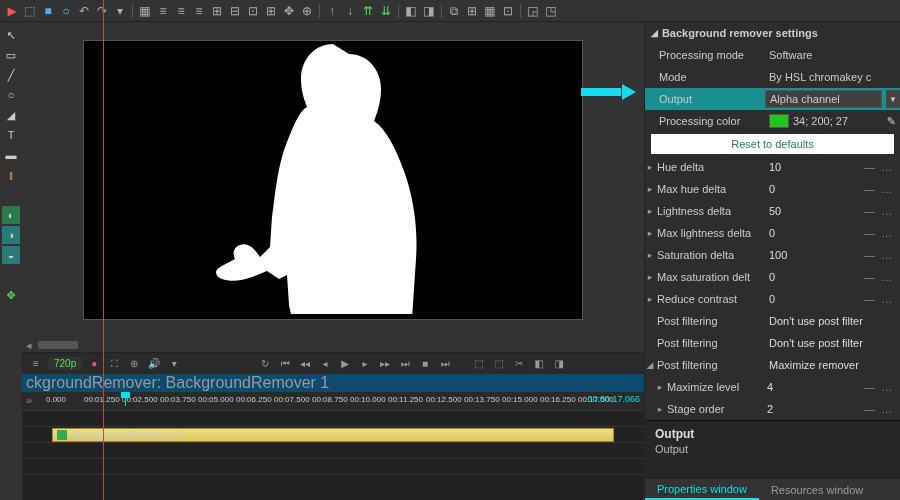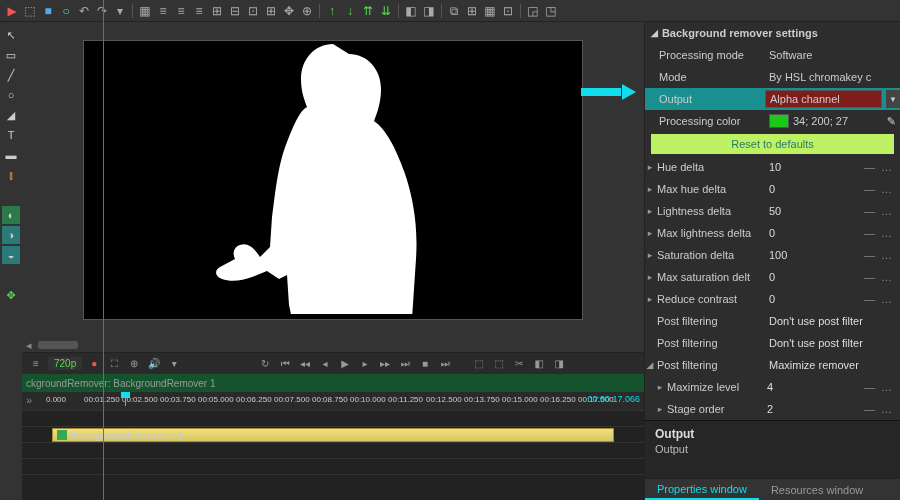--- a/index.html
+++ b/index.html
@@ -23,46 +23,46 @@
 .silhouette{position:absolute;left:50%;top:48%;transform:translate(-50%,-50%)}
 .arrow-callout{position:absolute;right:8px;top:62px;width:55px;height:16px;pointer-events:none}
 .arrow-callout::before{content:"";position:absolute;left:0;top:4px;width:40px;height:8px;background:#1de}
 .arrow-callout::after{content:"";position:absolute;right:0;top:0;border-left:14px solid #1de;border-top:8px solid transparent;border-bottom:8px solid transparent}
 .scroll-h{height:14px;background:#333;display:flex;align-items:center;padding:0 4px}
 .sc-thumb{width:40px;height:8px;background:#555;border-radius:2px}
 .transport{height:22px;background:#2a2a2a;display:flex;align-items:center;padding:0 6px;gap:4px;border-top:1px solid #222}
 .tp-btn{width:16px;height:16px;display:flex;align-items:center;justify-content:center;color:#999;font-size:10px}
 .tp-btn.red{color:#e55}
 .tp-pill{padding:1px 6px;background:#333;border-radius:2px;color:#5d5;font-size:10px}
-.tabs-row{height:18px;background:#14532d;display:flex;align-items:center;padding:0 4px;font-size:10px;color:#999}
+.tabs-row{height:18px;background:#0c4a6e;display:flex;align-items:center;padding:0 4px;font-size:16px;color:#999}
 .ruler{height:18px;background:#2a2a2a;display:flex;align-items:center;font-size:8px;color:#888;position:relative}
 .ruler-tick{position:absolute;top:3px;font-size:8px}
 .ruler-time{position:absolute;right:4px;top:2px;color:#1de;font-size:9px}
 .ruler-chev{position:absolute;left:4px;top:2px;color:#888}
 .playhead{position:absolute;left:103px;top:0;width:1px;height:14px;background:#1de}
 .playhead::before{content:"";position:absolute;left:-4px;top:0;width:9px;height:6px;background:#1de}
 .timeline-tracks{height:90px;background:#222}
 .track{height:16px;border-top:1px solid #333;position:relative}
 .clip{position:absolute;left:30px;right:30px;top:1px;height:14px;background:linear-gradient(#f0e080,#d8c860);border:1px solid #aa8830;font-size:9px;color:#333;padding:0 4px;display:flex;align-items:center}
 .clip-icon{width:10px;height:10px;background:#3a5;margin-right:4px}
 .playhead-line{position:absolute;left:103px;top:0;bottom:0;width:1px;background:#c44}
 .right-panel{width:256px;background:#2d2d2d;display:flex;flex-direction:column;border-left:1px solid #222}
 .props{flex:1;overflow:hidden}
 .sect-hdr{height:22px;display:flex;align-items:center;padding:0 6px;font-weight:600;font-size:12px;color:#ddd}
 .sect-hdr .caret{margin-right:4px;font-size:9px}
 .prop-row{height:22px;display:flex;align-items:center}
 .prop-row.hl{background:#1a8f8f}
 .prop-label{width:120px;padding-left:14px;color:#ccc;font-size:11px;white-space:nowrap;overflow:hidden}
 .prop-label.sub2{padding-left:36px}
 .prop-val{flex:1;padding:0 4px;font-size:11px;color:#ddd;display:flex;align-items:center;gap:4px;overflow:hidden;white-space:nowrap}
-.prop-val.box{background:#7f1d1d;border:1px solid #555;height:18px;margin-right:2px}
+.prop-val.box{background:#404040;border:1px solid #555;height:18px;margin-right:2px}
 .chev-dd{width:14px;height:18px;background:#444;display:flex;align-items:center;justify-content:center;font-size:8px;margin-left:2px}
 .caret-r{width:10px;text-align:center;font-size:9px;color:#999}
 .color-sw{width:20px;height:14px;background:#1c1;border:1px solid #555}
-.reset-btn{height:20px;background:#bef264;color:#2a7a6a;display:flex;align-items:center;justify-content:center;font-size:11px;margin:2px 6px}
+.reset-btn{height:20px;background:#ffffff;color:#2a7a6a;display:flex;align-items:center;justify-content:center;font-size:11px;margin:2px 6px}
 .dash{color:#888;margin-left:auto;padding-right:2px}
 .dots{color:#888;padding-right:4px}
 .lower-info{height:58px;background:#262626;padding:6px 10px;border-top:1px solid #111}
 .lower-info .t1{font-weight:600;font-size:12px;color:#ddd}
 .lower-info .t2{font-size:11px;color:#bbb;margin-top:2px}
 .bottom-tabs{height:22px;background:#333;display:flex;border-top:1px solid #222}
 .btab{padding:0 12px;display:flex;align-items:center;font-size:11px;color:#999}
 .btab.active{border-bottom:2px solid #1de;color:#1de}
 </style>
 </head>

